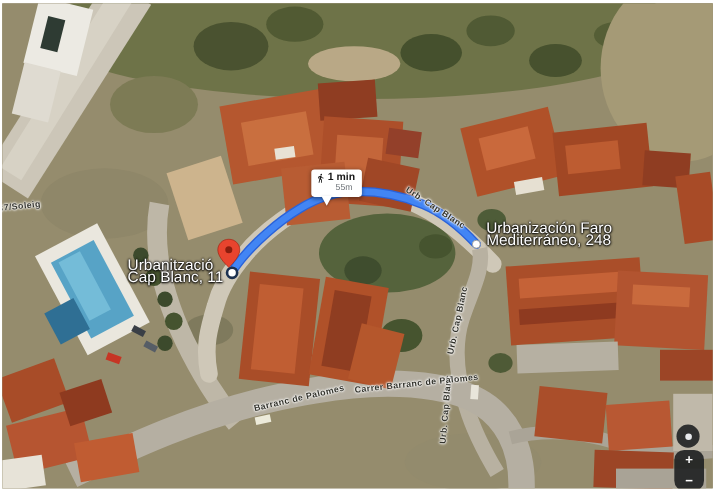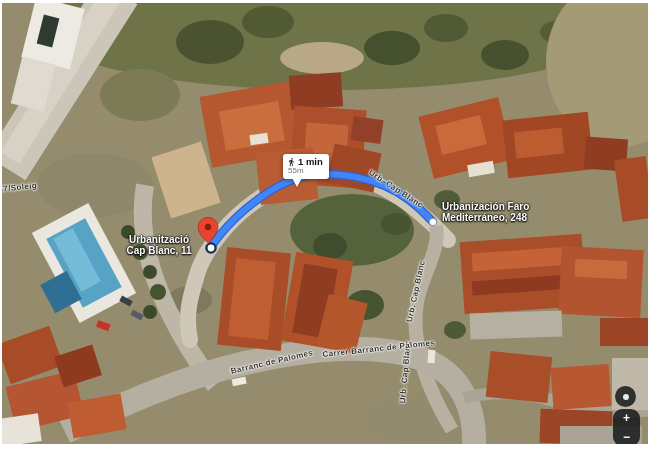--- a/index.html
+++ b/index.html
@@ -15,33 +15,33 @@
 
   
   .ov{position:absolute;}
 
   .street-label{
     color:#33332c;font-size:8px;font-weight:700;letter-spacing:.4px;white-space:nowrap;
     text-shadow:0 0 2px #fff,0 0 2px #fff,0 0 1px #fff,0 0 3px rgba(255,255,255,.9);
     transform-origin:left top;
   }
   .place-label{
-    color:#ffffff;font-size:10px;font-weight:700;line-height:10.5px;white-space:nowrap;
+    color:#ffffff;font-size:14px;font-weight:400;line-height:10.5px;white-space:nowrap;
     text-shadow:0 0 2px #000,0 0 2px #000,0 1px 2px #000;
   }
-  .place-label.right-al{text-align:center;}
+  .place-label.right-al{text-align:left;}
 
   
   .tooltip{
     left:281px;top:151px;width:46px;height:25px;background:#fff;border-radius:3px;
     box-shadow:0 1px 4px rgba(0,0,0,.45);padding:2px 4px 1px 4px;box-sizing:border-box;
   }
   .tooltip .row1{display:flex;align-items:flex-end;gap:2px;}
   .tooltip .dur{font-size:9.5px;font-weight:700;color:#151515;}
-  .tooltip .dist{font-size:8px;color:#70757a;margin-left:1px;line-height:8px;}
+  .tooltip .dist{font-size:8px;color:#70757a;margin-left:18px;line-height:8px;}
   .tooltip-tail{
     left:290px;top:175px;width:0;height:0;
     border-left:5px solid transparent;border-right:5px solid transparent;
     border-top:9px solid #ffffff;filter:drop-shadow(0 1px 1px rgba(0,0,0,.3));
   }
 
   
   .ctl-circle{
     left:613px;top:383px;width:21px;height:21px;border-radius:50%;
     background:rgba(26,28,31,.88);display:flex;align-items:center;justify-content:center;

